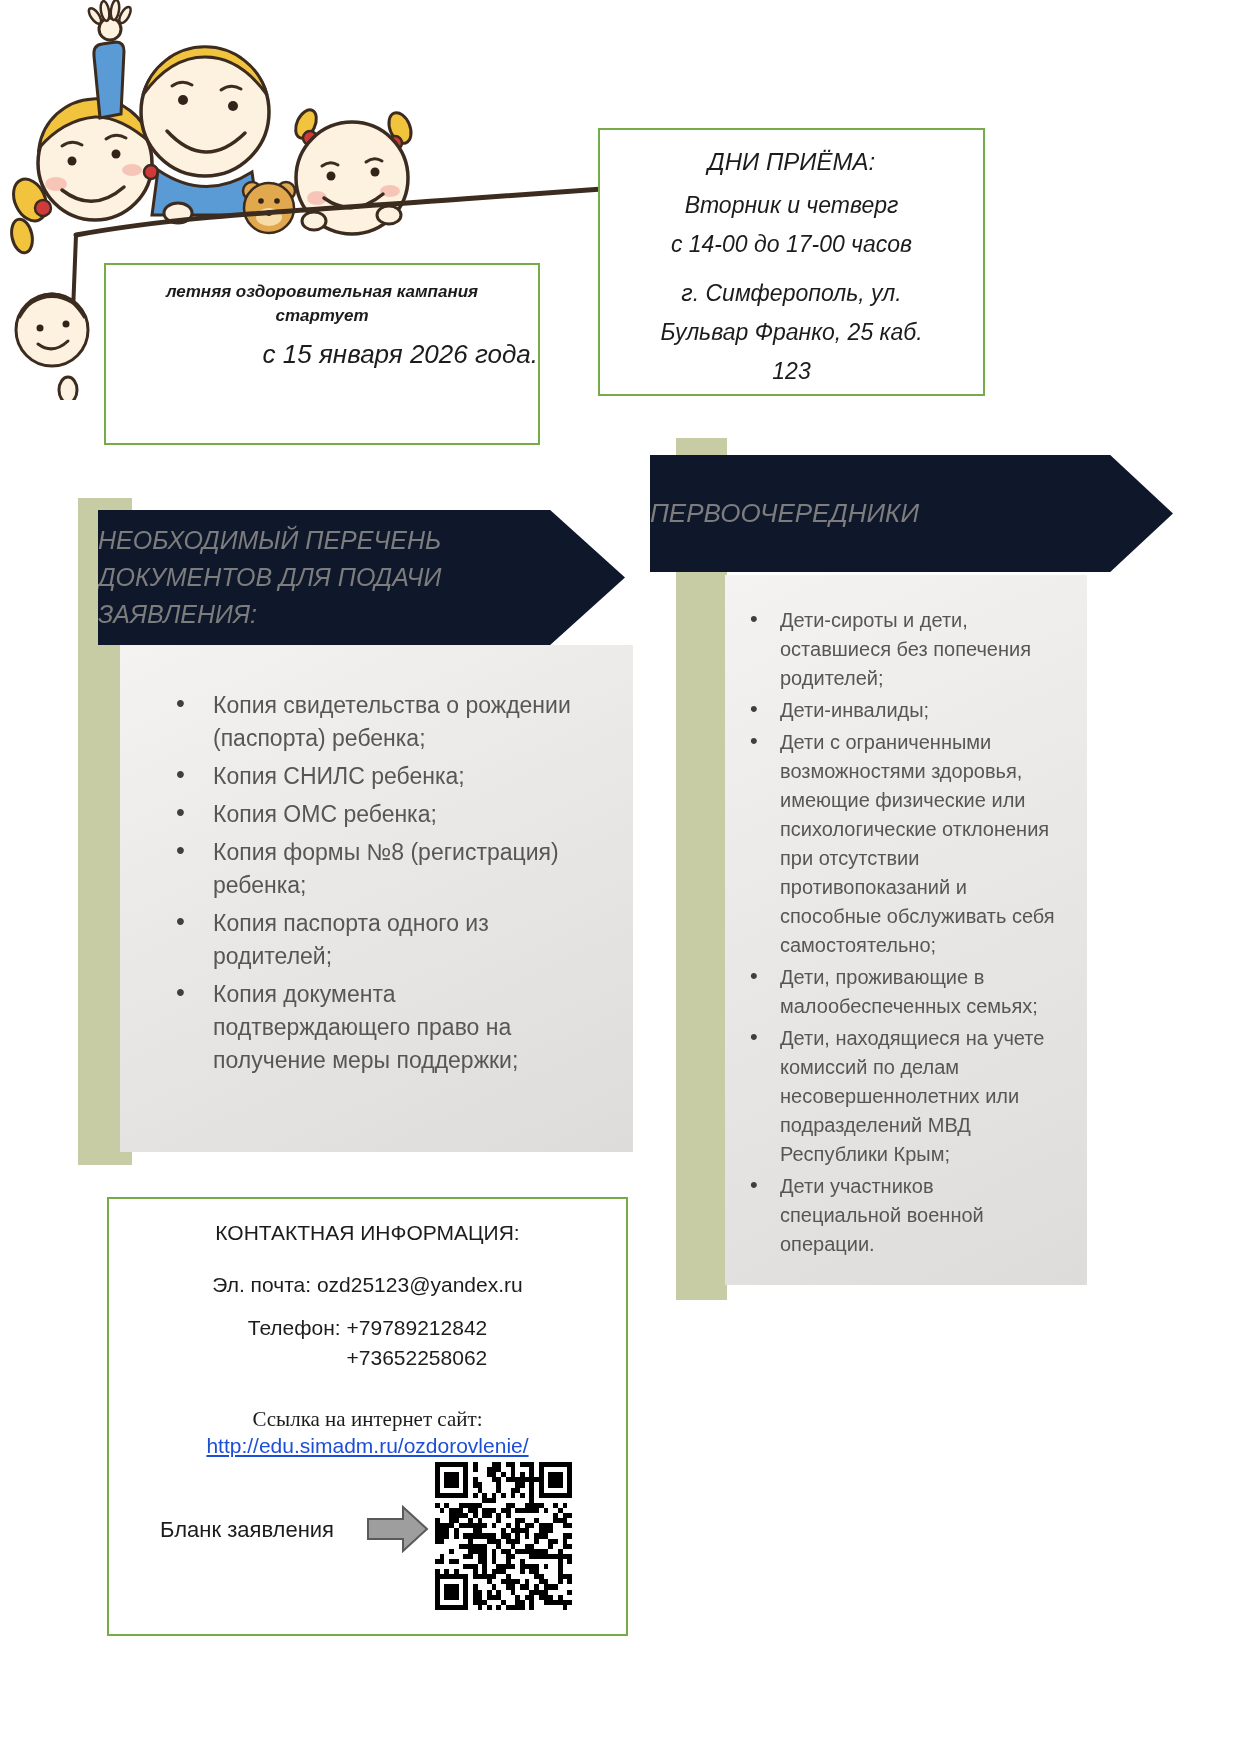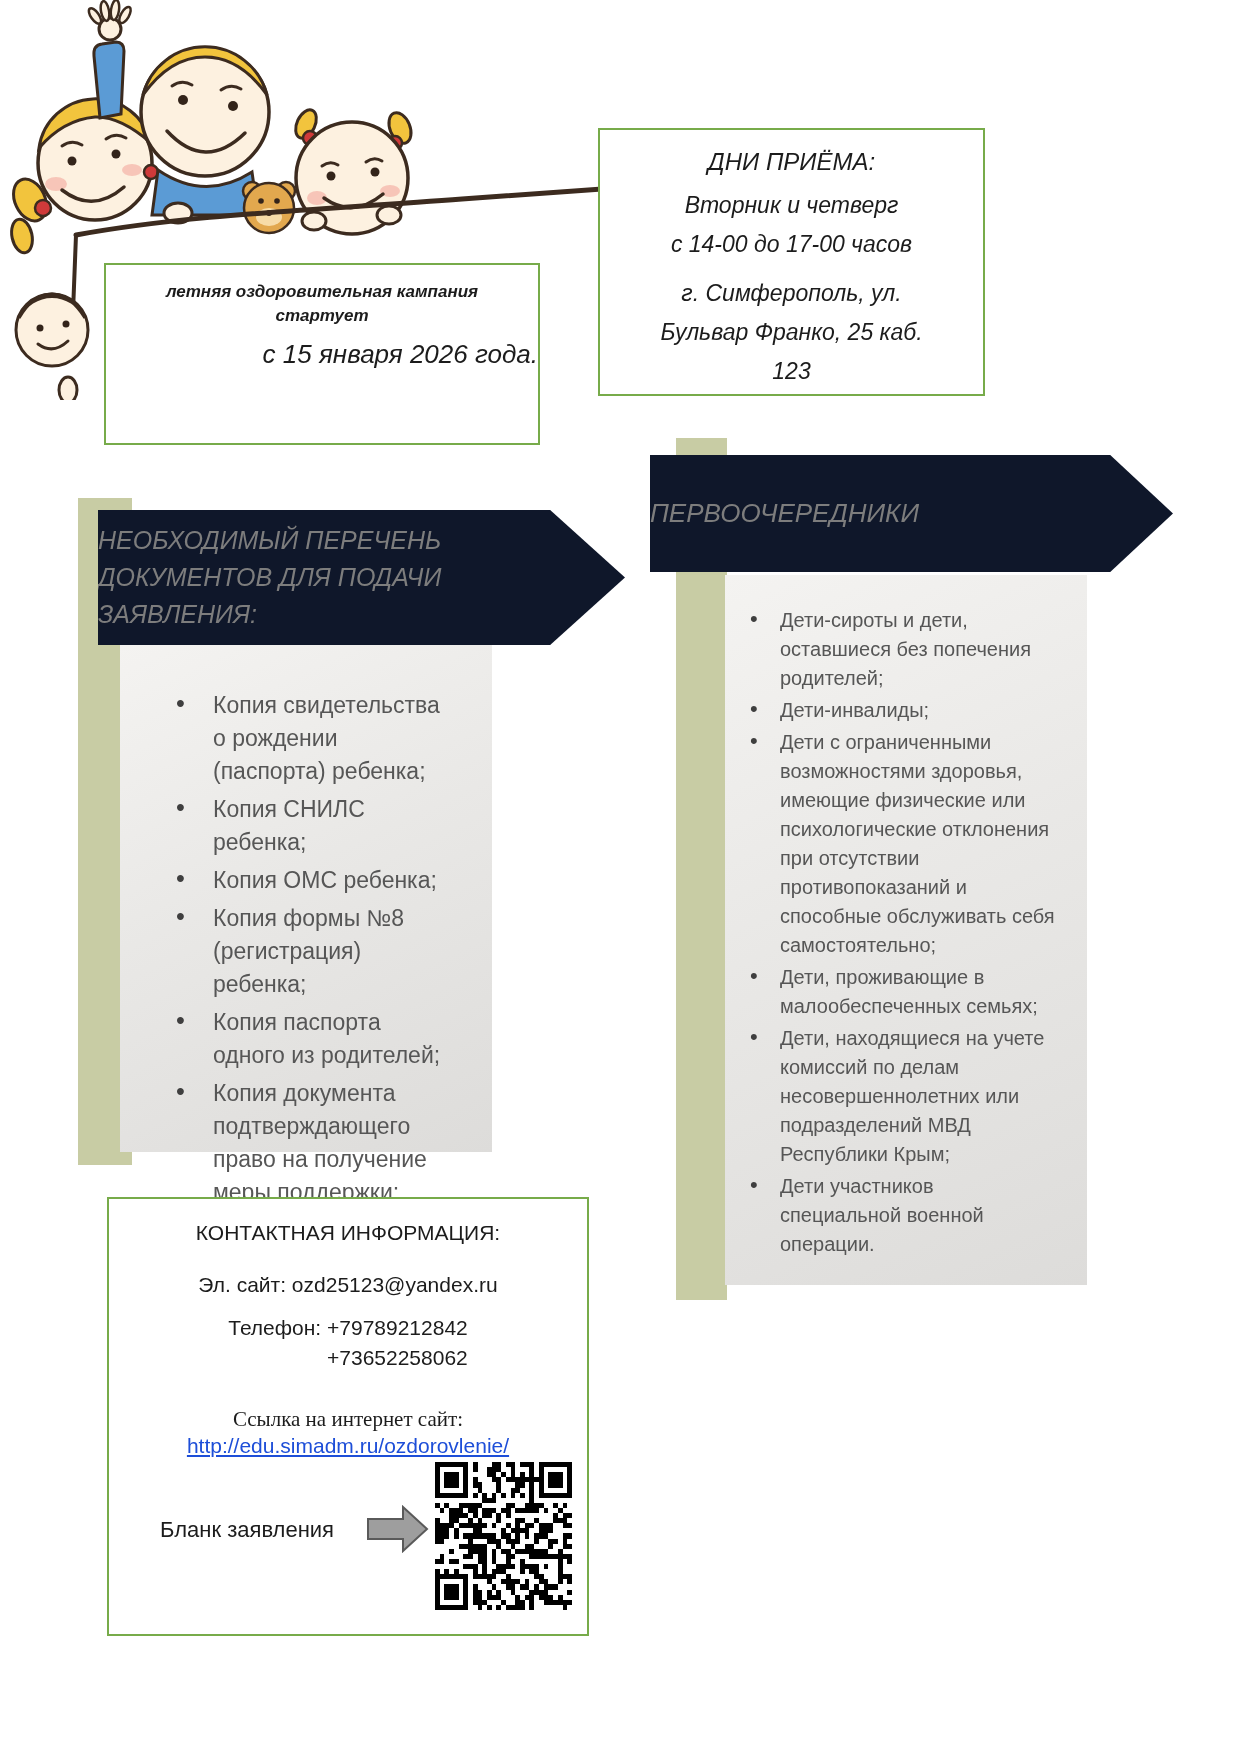--- a/index.html
+++ b/index.html
@@ -16,41 +16,41 @@
   .box-days{left:598px;top:108px;width:387px;height:268px;text-align:center;font-style:italic;}
   .days-title{margin-top:18px;font-size:24px;}
   .days-par{margin-top:10px;font-size:23px;line-height:39px;}
 
   
   .bar{position:absolute;background:#c8cca4;z-index:1;}
   .bar-left{left:78px;top:498px;width:54px;height:667px;}
   .bar-right{left:676px;top:438px;width:51px;height:862px;}
 
   .panel{position:absolute;background:linear-gradient(155deg,#f4f3f1 0%,#e9e8e6 45%,#dddcda 100%);z-index:2;box-sizing:border-box;}
-  .panel-left{left:120px;top:645px;width:372px;height:507px;padding:44px 46px 0 53px;}
+  .panel-left{left:120px;top:645px;width:513px;height:507px;padding:44px 46px 0 53px;}
   .panel-right{left:725px;top:575px;width:362px;height:710px;padding:31px 30px 0 22px;}
 
   .banner{position:absolute;background:#0f172a;color:#7d7d7d;font-weight:normal;font-style:italic;
           text-align:left;z-index:3;box-sizing:border-box;}
   .banner-left{left:98px;top:510px;width:527px;height:135px;font-size:25px;line-height:37px;
                padding:12px 75px 0 0;
                clip-path:polygon(0 0,85.8% 0,100% 50%,85.8% 100%,0 100%);}
   .banner-right{left:650px;top:455px;width:523px;height:117px;font-size:26px;line-height:117px;
                padding-right:63px;
                clip-path:polygon(0 0,88% 0,100% 50%,88% 100%,0 100%);}
 
   ul.blist{list-style:none;margin:0;padding:0;color:#565656;}
   .panel-left ul.blist{font-size:23px;line-height:33px;}
   .panel-right ul.blist{font-size:20px;line-height:29px;}
   ul.blist li{position:relative;padding-left:40px;margin-bottom:5px;}
   .panel-right ul.blist li{padding-left:33px;margin-bottom:3px;}
   ul.blist li::before{content:"\2022";position:absolute;left:3px;top:-2px;color:#3f3f3f;font-size:1.1em;}
 
   
-  .box-contact{left:107px;top:1177px;width:482px;height:439px;font-size:21px;}
+  .box-contact{left:107px;top:1177px;width:521px;height:439px;font-size:21px;}
   .cb-title{margin-top:22px;text-align:center;}
   .cb-email{margin-top:28px;text-align:center;}
   .cb-phone{margin-top:16px;text-align:center;line-height:30px;}
   .cb-phone .inner{display:inline-block;text-align:right;}
   .cb-site{margin-top:34px;text-align:center;font-family:Liberation Serif, serif;}
   .cb-link{margin-top:2px;text-align:center;}
   .cb-link a{color:#1d4ed8;text-decoration:underline;}
   .cb-form-label{position:absolute;left:51px;top:318px;font-size:22px;}
   .cb-arrow{position:absolute;left:258px;top:306px;}
   .cb-qr{position:absolute;left:326px;top:263px;width:137px;height:148px;}
@@ -187,21 +187,21 @@
       <li>Дети-инвалиды;</li>
       <li>Дети с ограниченными возможностями здоровья, имеющие физические или психологические отклонения при отсутствии противопоказаний и способные обслуживать себя самостоятельно;</li>
       <li>Дети, проживающие в малообеспеченных семьях;</li>
       <li>Дети, находящиеся на учете комиссий по делам несовершеннолетних или подразделений МВД Республики Крым;</li>
       <li>Дети участников специальной военной операции.</li>
     </ul>
   </div>
 
   <div class="wbox box-contact">
     <div class="cb-title">КОНТАКТНАЯ ИНФОРМАЦИЯ:</div>
-    <div class="cb-email">Эл. сайт: ozd25123@yandex.ru</div>
+    <div class="cb-email">Эл. почта: ozd25123@yandex.ru</div>
     <div class="cb-phone">
       <div class="inner">
         <div>Телефон: +79789212842</div>
         <div>+73652258062</div>
       </div>
     </div>
     <div class="cb-site">Ссылка на интернет сайт:</div>
     <div class="cb-link">
       <a href="#">http://edu.simadm.ru/ozdorovlenie/</a>
     </div>

